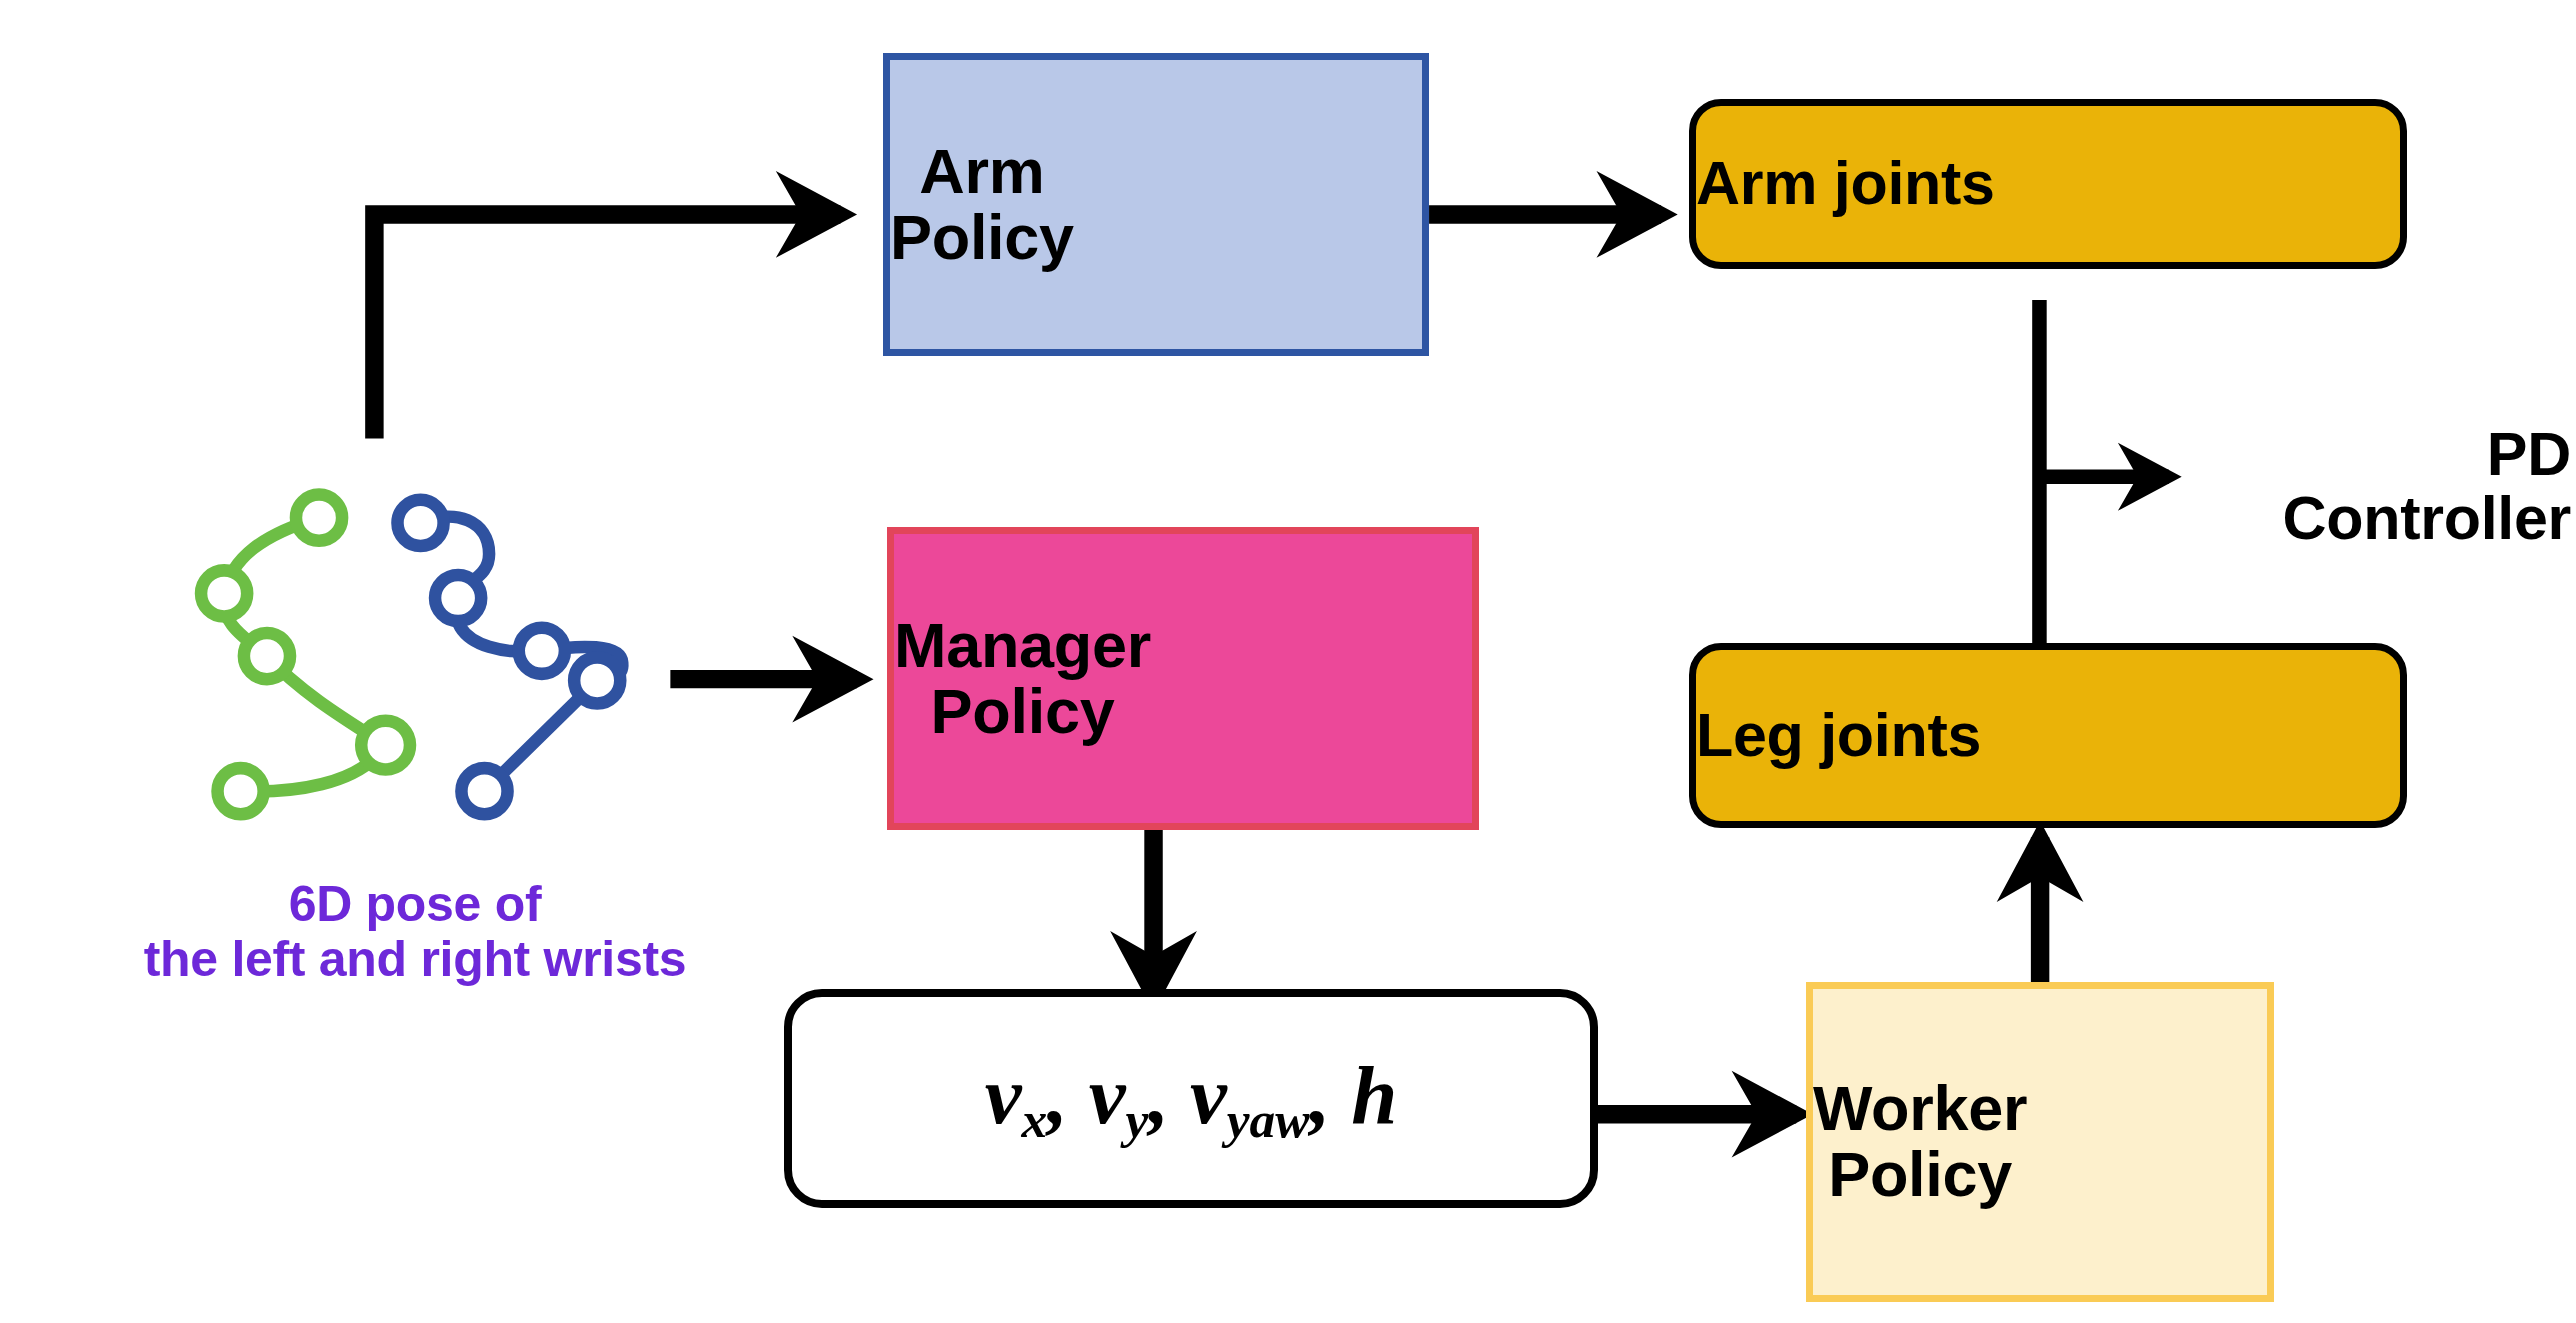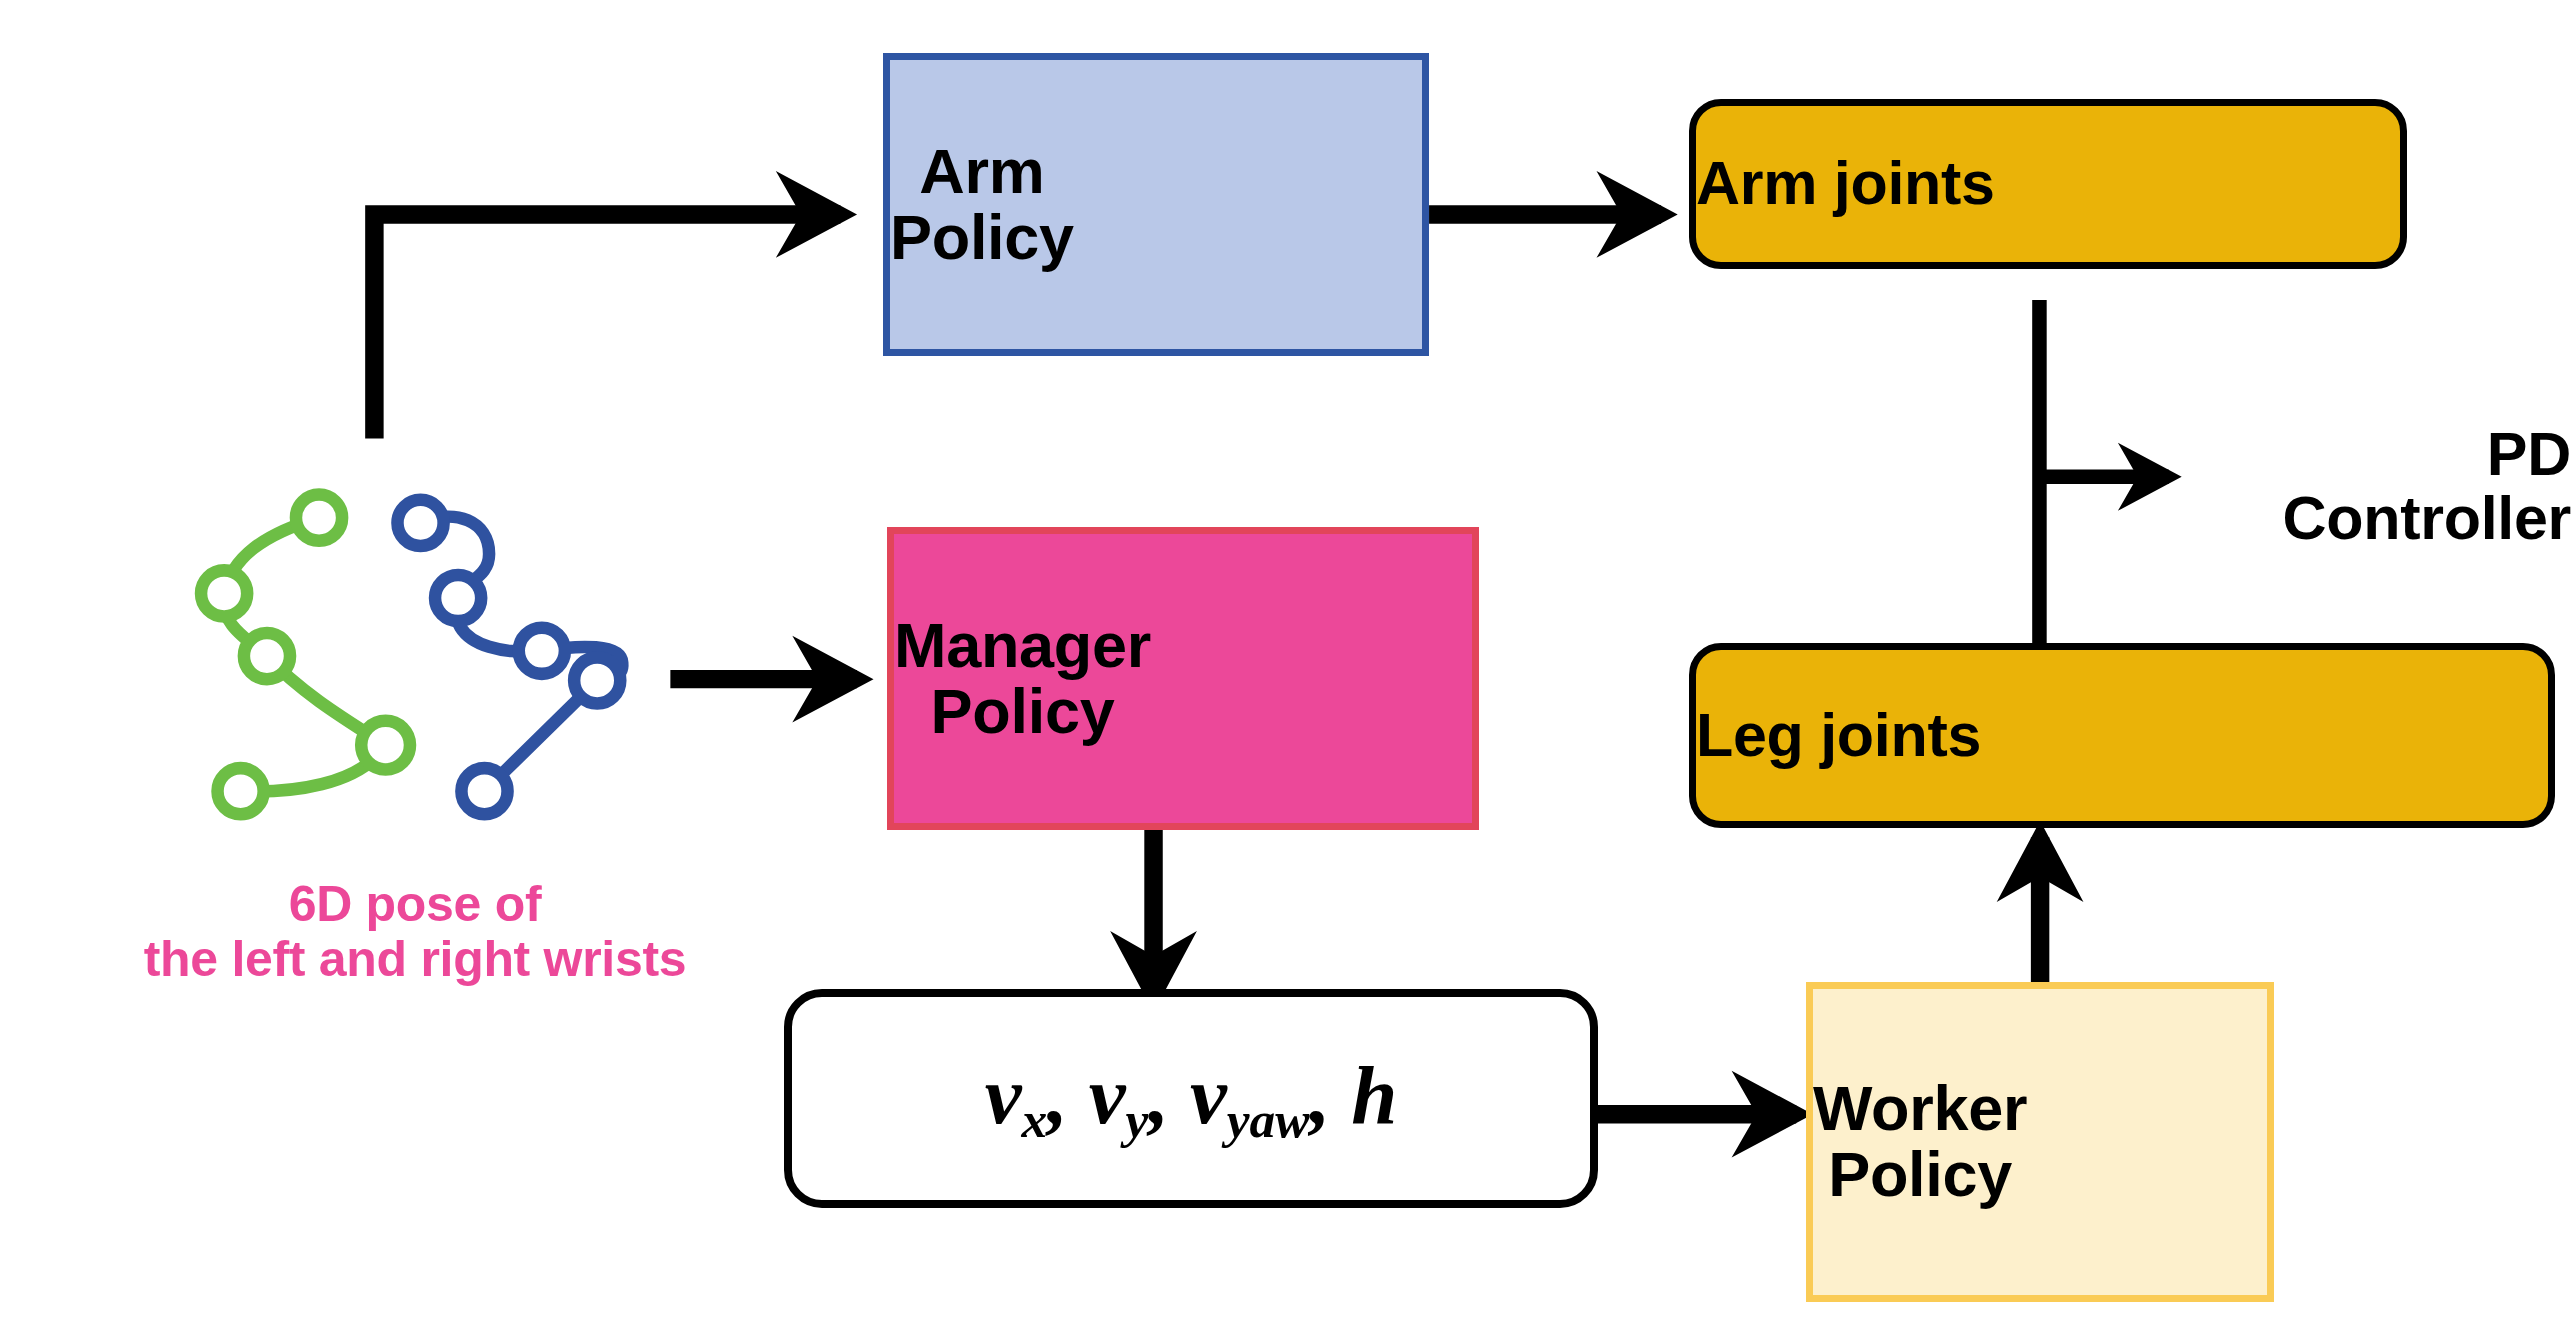--- a/index.html
+++ b/index.html
@@ -55,21 +55,21 @@
     color: #000000;
     font-weight: bold;
     font-size: 61px;
     line-height: 1.05;
     text-align: center;
     white-space: pre-line;
     letter-spacing: -0.3px;
   }
   .caption-label {
     position: absolute;
-    color: #ec4899;
+    color: #6d28d9;
     font-weight: bold;
     font-size: 50px;
     line-height: 1.1;
     text-align: center;
     white-space: pre-line;
     letter-spacing: -0.3px;
   }
   .cmd-box {
     position: absolute;
     box-sizing: border-box;
@@ -181,21 +181,21 @@
 
   <div class="plain-label" style="left:2195px; top:422px; width:376px;text-align:right;">PD
 Controller</div>
 
   <div class="node-box policy-box" style="left:887px; top:527px; width:592px; height:303px;
               background:#ec4899; border-color:#E2455A;">
     <span>Manager
 Policy</span>
   </div>
 
-  <div class="node-box rounded-box" style="left:1689px; top:643px; width:866px; height:185px;">
+  <div class="node-box rounded-box" style="left:1689px; top:643px; width:718px; height:185px;">
     <span>Leg joints</span>
   </div>
 
   <div class="caption-label" style="left:13px; top:877px; width:804px;">6D pose of
 the left and right wrists</div>
 
   <div class="cmd-box" style="left:784px; top:989px; width:814px; height:219px;">
     <span class="cmd-math">
       <span><i>v</i><sub>x</sub></span><span>,&nbsp;</span><span><i>v</i><sub>y</sub></span><span>,&nbsp;</span><span><i>v</i><sub>yaw</sub></span><span>,&nbsp;</span><span><i>h</i></span>
     </span>

